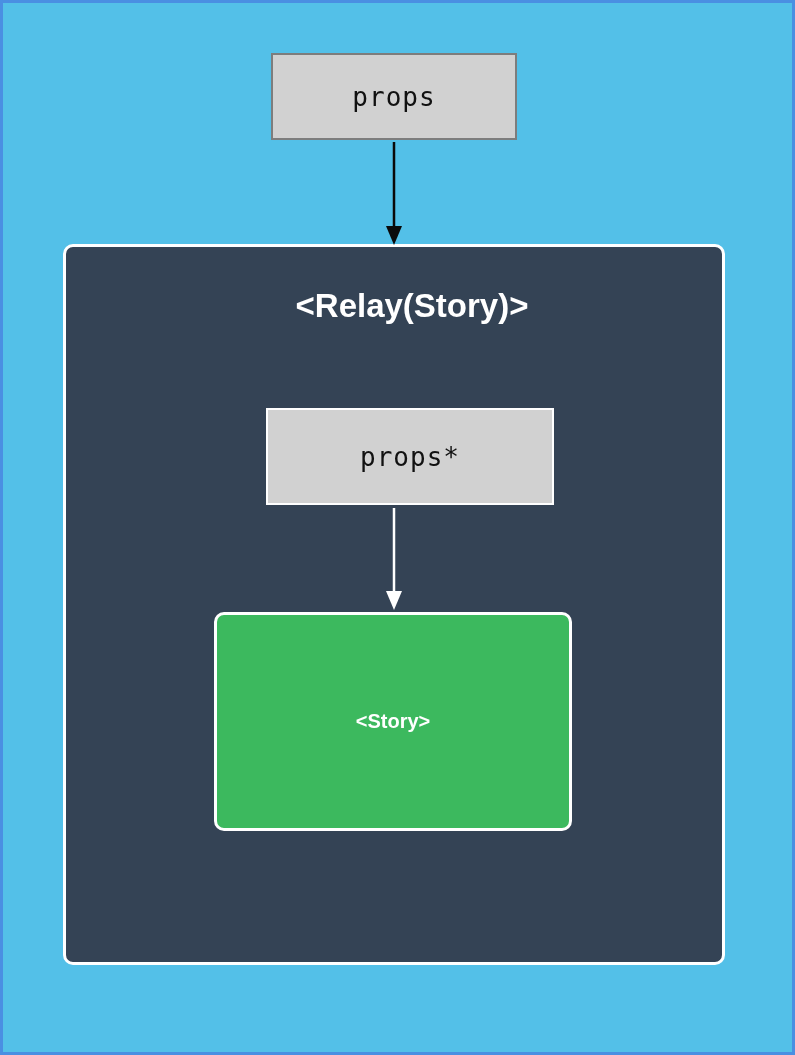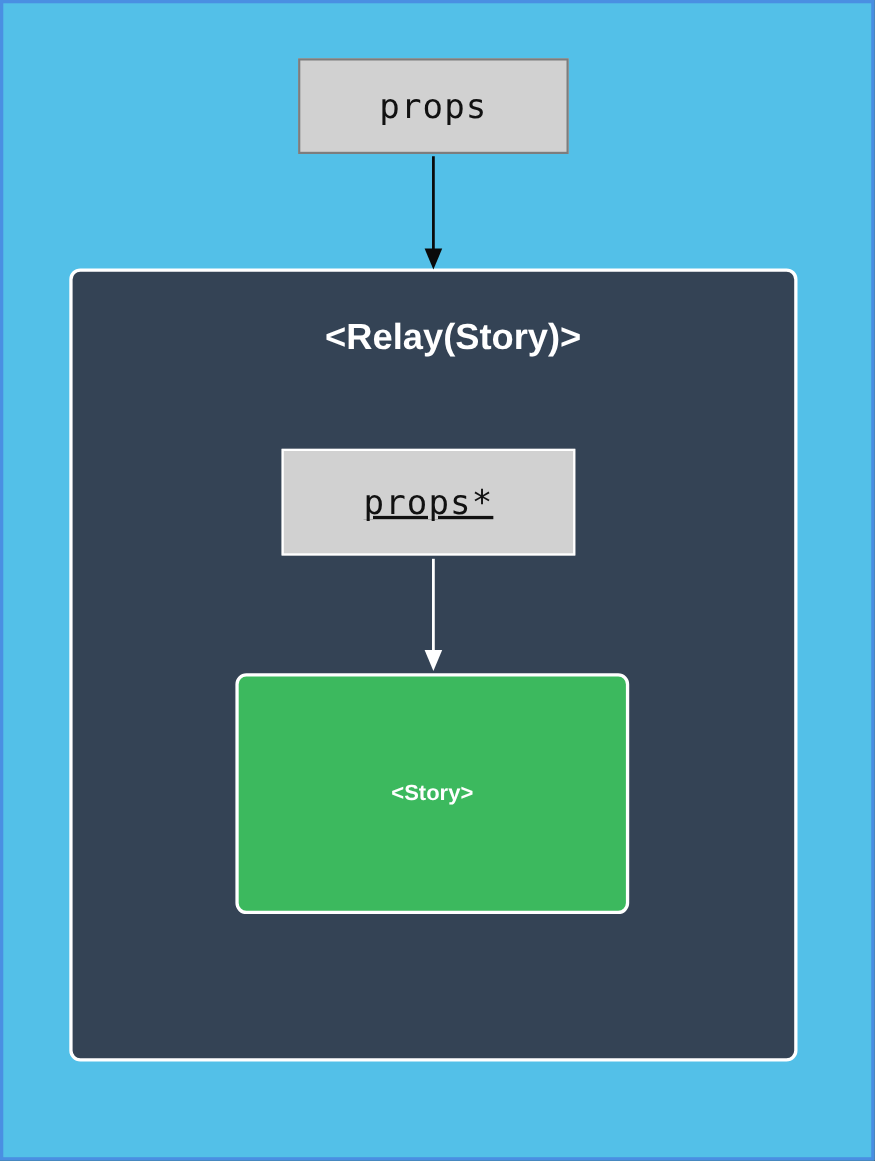--- a/index.html
+++ b/index.html
@@ -30,21 +30,21 @@
   }
   .node {
     position: absolute;
     display: flex;
     align-items: center;
     justify-content: center;
   }
   .props-box {
     background: var(--props_box_bg);
     font-family: "DejaVu Sans Mono", "Liberation Mono", monospace;
-    font-size: 31px;
+    font-size: 26px;
     color: var(--text_dark);
     letter-spacing: 1px;
   }
   .props-box.top {
     left: 268px;
     top: 50px;
     width: 246px;
     height: 87px;
     border: 2px solid var(--props_box_border);
   }
@@ -61,26 +61,25 @@
   .relay-title {
     margin-top: 42px;
     text-align: center;
     font-size: 33px;
     font-weight: bold;
     color: var(--text_light);
     line-height: 1;
     padding-left: 36px;
   }
   .props-box.inner {
-    left: 190px;
+    left: 200px;
     top: 161px;
-    width: 267px;
+    width: 288px;
     height: 97px;
     border: 2px solid var(--inner_box_border);
-    text-decoration: underline;
   }
   .story-box {
     left: 148px;
     top: 365px;
     width: 358px;
     height: 219px;
     background: var(--story_bg);
     border: 3px solid var(--container_border);
     border-radius: 10px;
     font-size: 20px;

